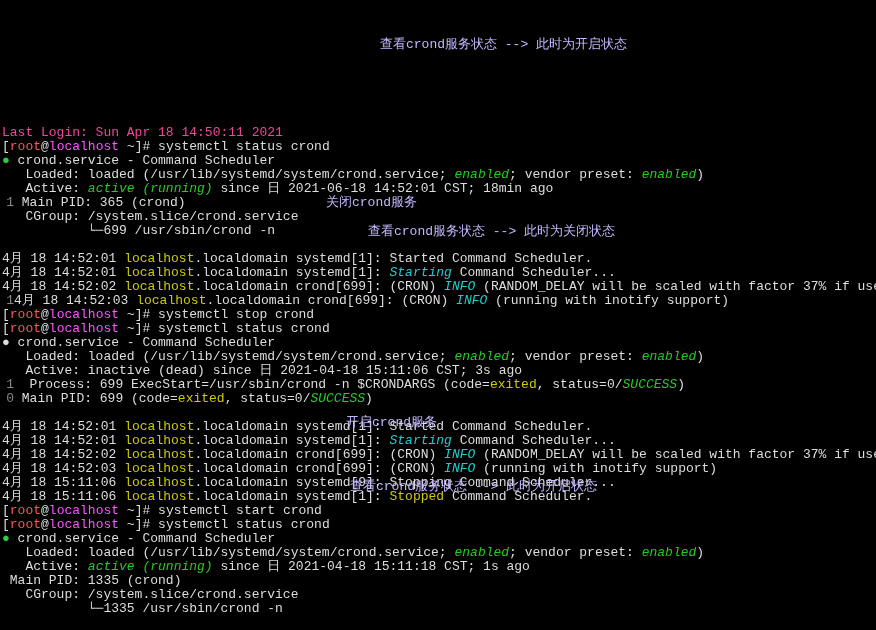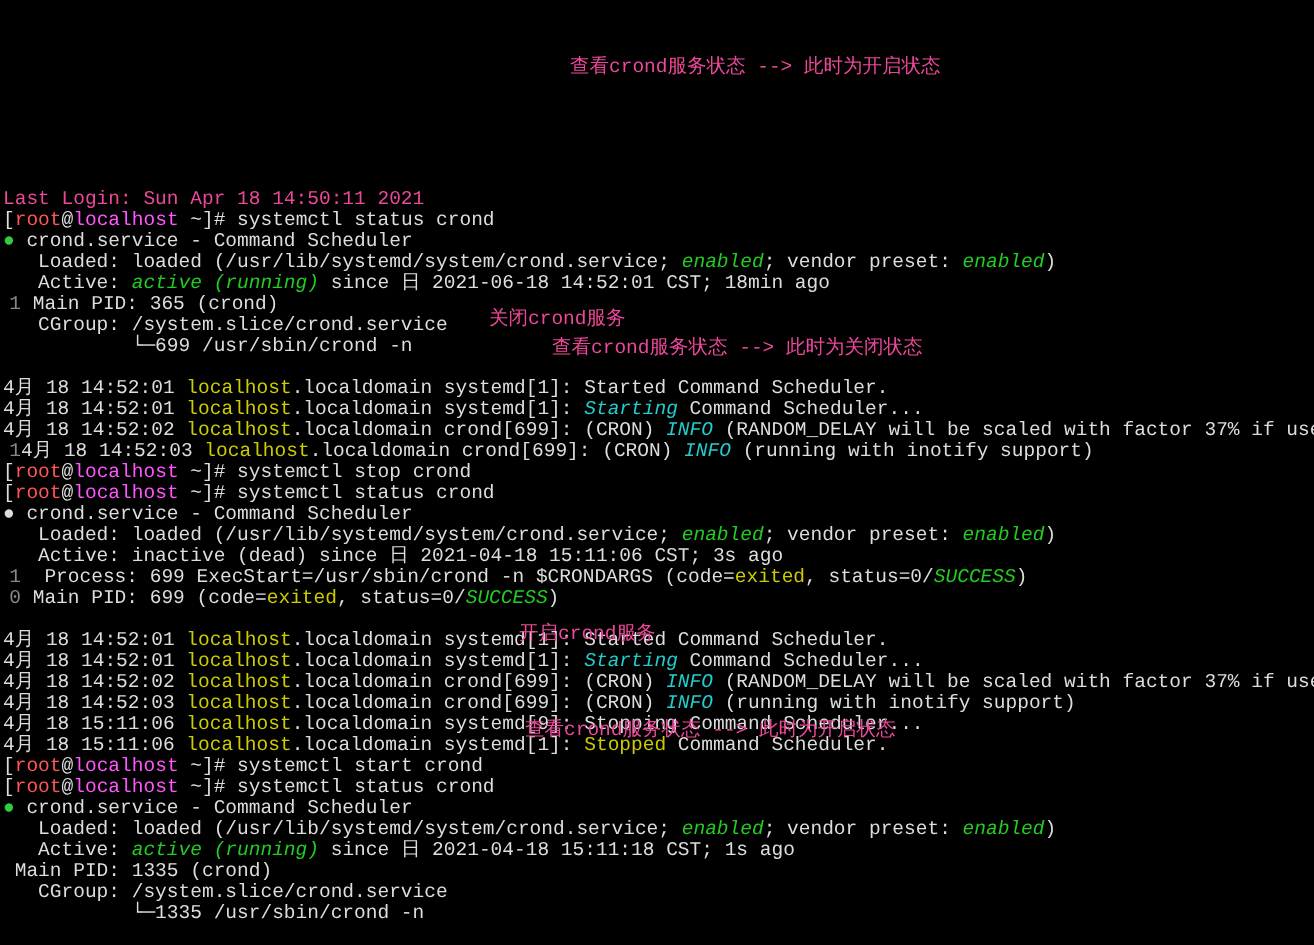--- a/index.html
+++ b/index.html
@@ -20,29 +20,29 @@
     position: relative;
   }
   .w { color: #ddd; }
   .r { color: #ff5555; }
   .g { color: #22cc22; font-style: italic; }
   .y { color: #cccc00; }
   .m { color: #ff55ff; }
   .c { color: #22cccc; font-style: italic; }
   .gr { color: #ec4899; }
   .dot-g { color: #2ecc40; }
-  .anno { color: #ec4899; position: absolute; }
+  .anno { color: #c4b5fd; position: absolute; }
   .col0 { color: #888; display:inline-block; width: 12px; text-align:right; }
 </style>
 </head>
 <body>
 <div class="term">
 
 <span class="anno" style="left:380px; top:10px;">查看crond服务状态 --&gt; 此时为开启状态</span>
-<span class="anno" style="left:326px; top:178px;">关闭crond服务</span>
+<span class="anno" style="left:326px; top:168px;">关闭crond服务</span>
 <span class="anno" style="left:368px; top:197px;">查看crond服务状态 --&gt; 此时为关闭状态</span>
 <span class="anno" style="left:346px; top:388px;">开启crond服务</span>
 <span class="anno" style="left:350px; top:452px;">查看crond服务状态 --&gt; 此时为开启状态</span>
 <div><span class="gr">Last Login: Sun Apr 18 14:50:11 2021</span>
 <span><span class="w">[</span><span class="r">root</span><span class="w">@</span><span class="m">localhost</span><span class="w"> ~]# </span></span><span class="w">systemctl status crond</span>
 <span class="dot-g">●</span><span class="w"> crond.service - Command Scheduler</span>
 <span class="w">   Loaded: loaded (/usr/lib/systemd/system/crond.service; </span><span class="g">enabled</span><span class="w">; vendor preset: </span><span class="g">enabled</span><span class="w">)</span>
 <span class="w">   Active: </span><span class="g">active (running)</span><span class="w"> since 日 2021-06-18 14:52:01 CST; 18min ago</span>
 <span class="col0">1</span><span class="w"> Main PID: 365 (crond)</span>
 <span class="w">   CGroup: /system.slice/crond.service</span>

